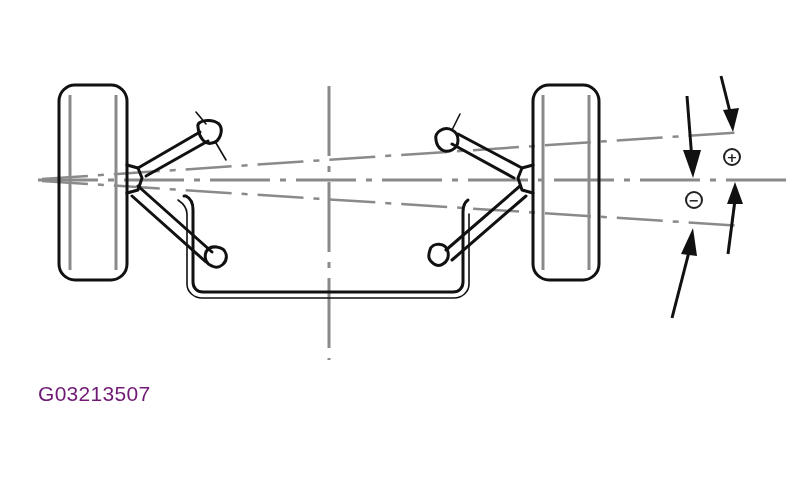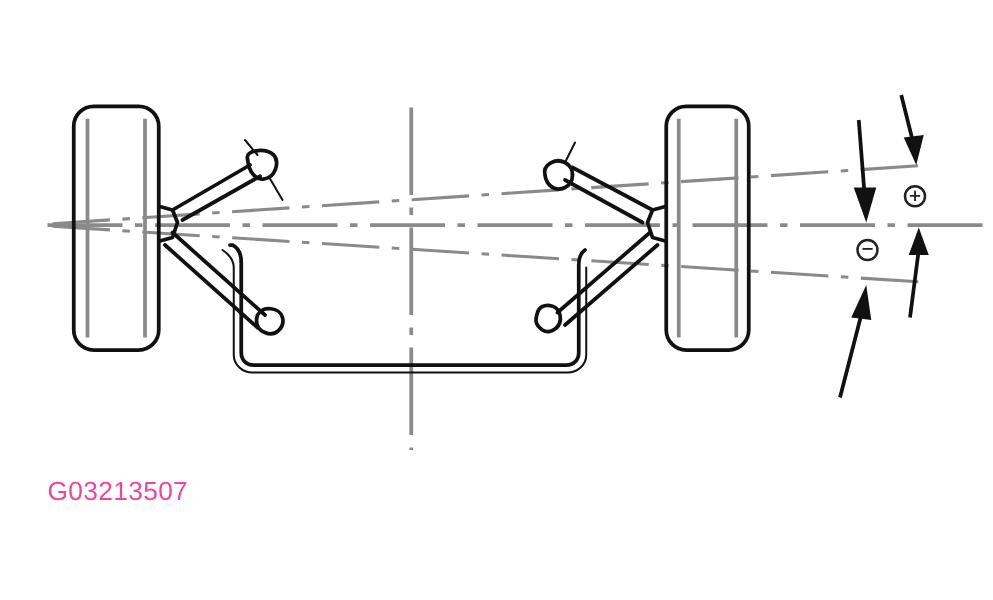--- a/index.html
+++ b/index.html
@@ -8,21 +8,21 @@
     .ink { stroke: #111111; fill: none; stroke-width: 3; stroke-linejoin: round; stroke-linecap: round; }
     .ink-thin { stroke: #111111; fill: none; stroke-width: 1.6; stroke-linecap: round; }
     .gray { stroke: #8a8a8a; fill: none; stroke-width: 3; }
     .centerline { stroke: #8a8a8a; fill: none; stroke-width: 3; stroke-dasharray: 60 10 6 10; }
     .dashline { stroke: #8a8a8a; fill: none; stroke-width: 2.5; stroke-dasharray: 46 10 6 10; }
     .vaxis { stroke: #8a8a8a; fill: none; stroke-width: 3; stroke-dasharray: 70 10 6 10; }
     .arrow { stroke: #111; stroke-width: 3; fill: none; }
     .arrowhead { fill: #111; }
     .sym-circle { fill: #fff; stroke: #222; stroke-width: 2; }
     .sym-text { font-family: "DejaVu Sans", sans-serif; font-size: 13px; font-weight: bold; fill: #222; text-anchor: middle; dominant-baseline: central; }
-    #figure-id { position: absolute; left: 38px; top: 382px; font-size: 21px; color: #ec4899; letter-spacing: 0.3px; font-family: "Liberation Sans", sans-serif; }
+    #figure-id { position: absolute; left: 38px; top: 382px; font-size: 21px; color: #701a75; letter-spacing: 0.3px; font-family: "Liberation Sans", sans-serif; }
   </style>
 </head>
 <body>
 
 <svg id="diagram" viewBox="0 0 794 480" xmlns="http://www.w3.org/2000/svg">
 
   <line class="vaxis" x1="329" y1="86" x2="329" y2="360"></line>
 
   <line class="centerline" x1="38" y1="180" x2="790" y2="180"></line>
 

